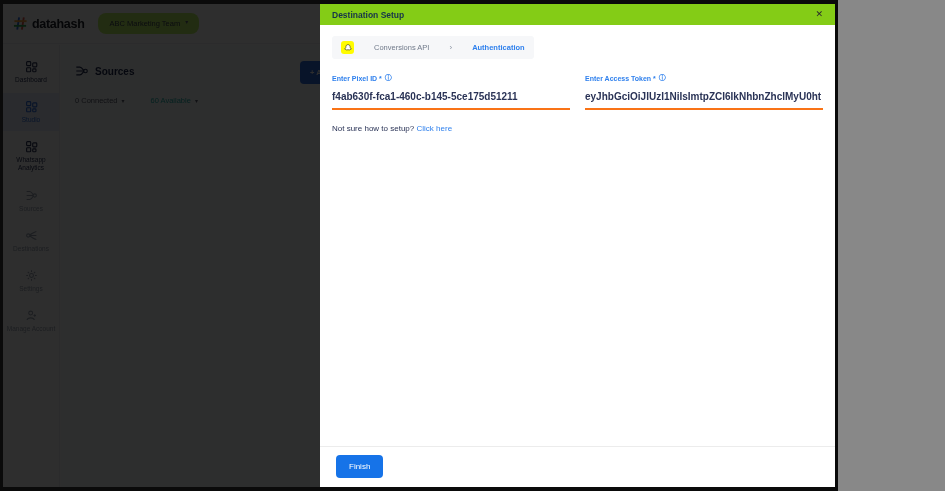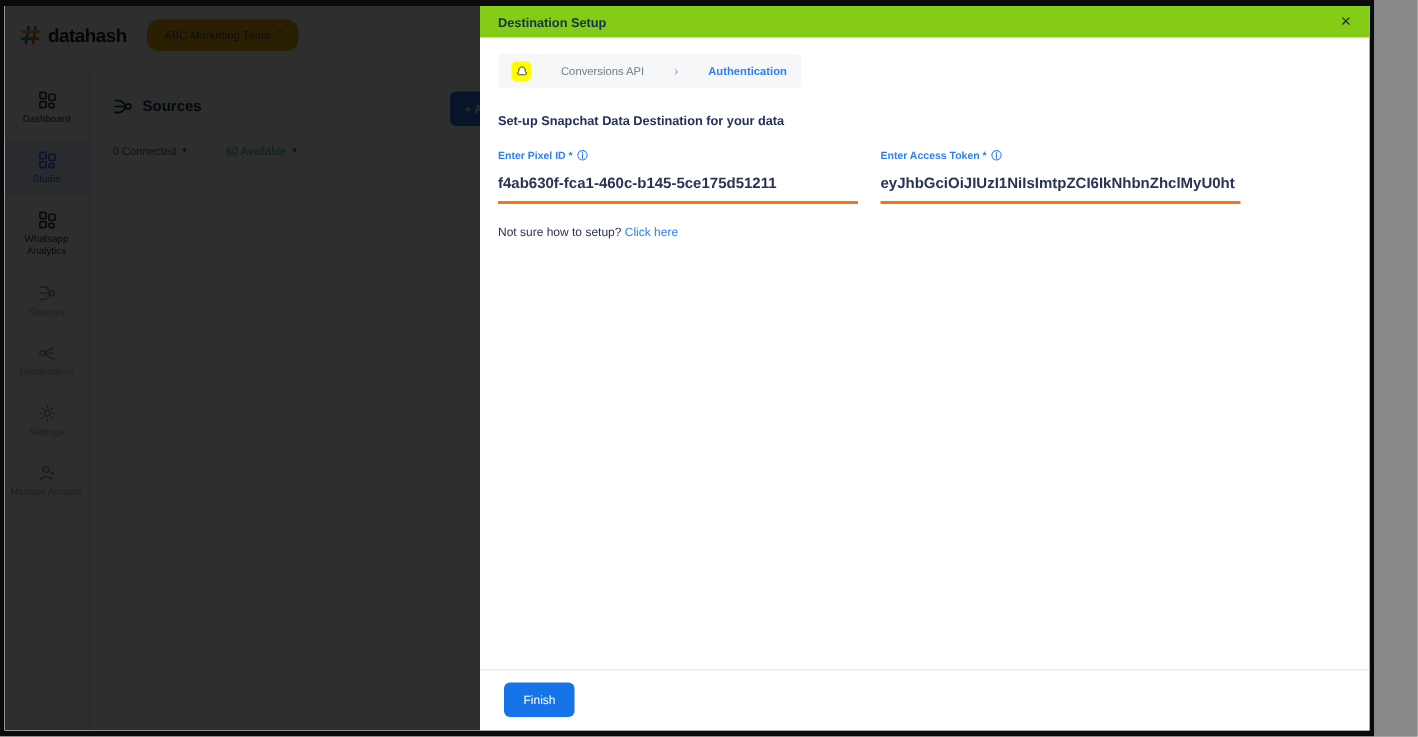--- a/index.html
+++ b/index.html
@@ -1,26 +1,26 @@
 <!DOCTYPE html>
 <html><head>
 <meta charset="utf-8">
 <style>
   * { margin:0; padding:0; box-sizing:border-box; font-family:"Liberation Sans", sans-serif; }
   html,body { background:#888; }
   .window {
-    position:relative; width:916px; height:491px; background:#fff;
+    position:relative; width:838px; height:491px; background:#fff;
     border-style:solid; border-color:#0a0a0a; border-width:4px 3px; overflow:hidden;
   }
   
   .app { position:absolute; inset:0; background:#fff; z-index:1; }
   .topbar { height:40px; background:#fff; border-bottom:1px solid #ececf0; display:flex; align-items:center; padding:0 10px; }
   .logo { display:flex; align-items:center; gap:4px; }
   .logo-text { font-size:12.5px; font-weight:800; color:#20242c; letter-spacing:-0.3px; }
-  .team-chip { margin-left:14px; background:#eab308; border-radius:8px; padding:6px 11px; font-size:7.5px; color:#3a4254; display:flex; align-items:flex-start; gap:5px; }
+  .team-chip { margin-left:14px; background:#bef264; border-radius:8px; padding:6px 11px; font-size:7.5px; color:#3a4254; display:flex; align-items:flex-start; gap:5px; }
   .caret { font-size:6px; color:#5a6270; line-height:1; }
   .sidebar { position:absolute; top:41px; left:0; bottom:0; width:57px; background:#fff; border-right:1px solid #ececf0; padding-top:6px; }
   .sb-item { display:flex; flex-direction:column; align-items:center; gap:3px; padding:7px 2px; margin:2px 0; font-size:6.5px; line-height:1.25; text-align:center; color:#2a3356; cursor:pointer; }
   .sb-item svg { width:13px; height:13px; }
   .sb-item.active { background:#e7eefb; color:#2e6ee0; }
   .sb-item.muted { color:#9aa3b2; }
   .content { position:absolute; left:58px; top:41px; right:0; bottom:0; background:#fafbfd; padding:19px 14px; }
   .src-head { display:flex; align-items:center; gap:6px; font-size:10px; font-weight:700; color:#1d2b4f; }
   .src-head svg { width:14px; height:14px; }
   .filters { margin-top:18px; display:flex; gap:26px; font-size:7.5px; }
@@ -167,21 +167,20 @@
         <span class="snap">
           <svg viewBox="0 0 16 16">
             <path d="M8 2.6c2.1 0 3.4 1.5 3.4 3.5 0 .9.1 1.6.4 2.1.3.5.9.9 1.6 1.1-.4.8-1.5 1-2.2 1.1-.1.3-.2.7-.7.7-.5 0-1.1-.3-2.5-.3s-2 .3-2.5.3c-.5 0-.6-.4-.7-.7-.7-.1-1.8-.3-2.2-1.1.7-.2 1.3-.6 1.6-1.1.3-.5.4-1.2.4-2.1 0-2 1.3-3.5 3.4-3.5z" fill="#fff" stroke="#1a1a1a" stroke-width="0.9"></path>
           </svg>
         </span>
         <span>Conversions API</span>
         <span class="crumb-sep">›</span>
         <span class="crumb-current">Authentication</span>
       </div>
 
-      <div class="setup-heading">Set-up Snapchat Data Destination for your data</div>
 
       <div class="fields">
         <div class="field">
           <div class="field-label">
             <span>Enter Pixel ID *</span>
             <span class="info-glyph">ⓘ</span>
           </div>
           <div class="field-value">f4ab630f-fca1-460c-b145-5ce175d51211</div>
         </div>
         <div class="field">

